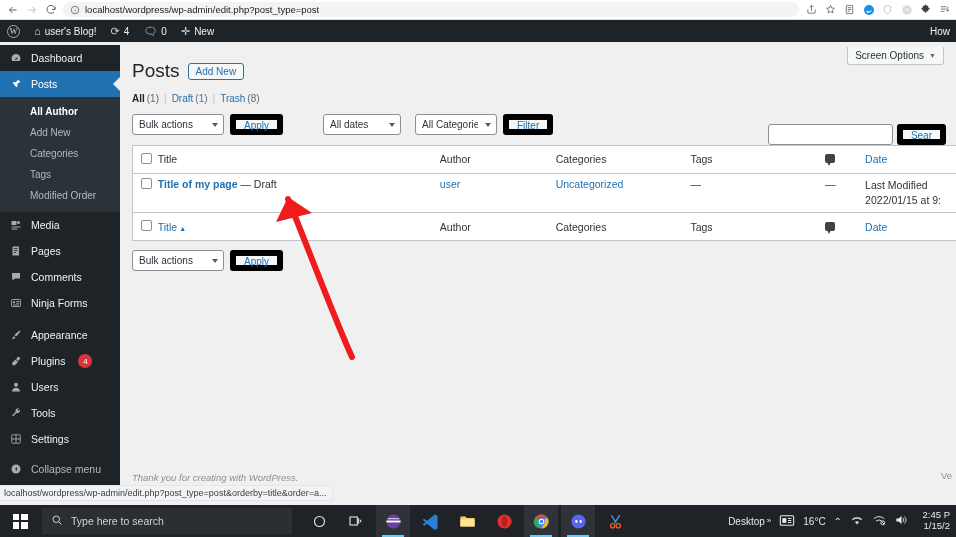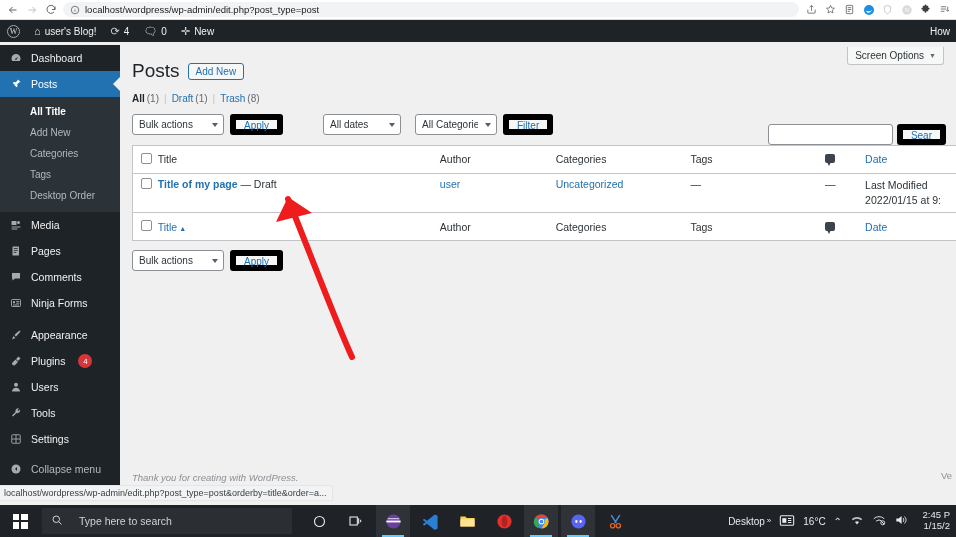--- a/index.html
+++ b/index.html
@@ -292,21 +292,21 @@
   }
   .win-logo {
     width: 15px; height: 15px;
     display: grid; grid-template-columns: 1fr 1fr; grid-template-rows: 1fr 1fr;
     gap: 1.5px;
   }
   .win-logo i { background: #fff; display:block; }
   .tb-search {
     width: 250px; height: 26px;
     background: #2b2f34;
-    display: flex; align-items: center; gap: 16px;
+    display: flex; align-items: center; gap: 8px;
     padding-left: 9px; margin-left: 2px;
     font-size: 10.5px; color: #cfd3d8;
   }
   .tb-icons { display: flex; align-items: center; gap: 3px; margin-left: 10px; }
   .tb-ico {
     width: 34px; height: 32px;
     display: flex; align-items: center; justify-content: center;
     position: relative;
   }
   .tb-ico.active { background: #2f3338; }
@@ -438,25 +438,25 @@
   <div class="menu-item current">
     <span class="mi-icon">
       <svg width="12" height="12" viewBox="0 0 24 24" fill="currentColor">
           <path d="M16 3l5 5-3 1-3.5 3.5.5 4-2 2-4-4-4.5 4.5L4 20l1-1.5L9.5 14l-4-4 2-2 4 .5L15 5z"></path>
         </svg>
     </span>
     <span>Posts</span>
   </div>
 
   <div class="submenu">
-    <a class="sub-item current">All Title</a>
+    <a class="sub-item current">All Author</a>
     <a class="sub-item">Add New</a>
     <a class="sub-item">Categories</a>
     <a class="sub-item">Tags</a>
-    <a class="sub-item">Desktop Order</a>
+    <a class="sub-item">Modified Order</a>
   </div>
 
   <div class="menu-item">
     <span class="mi-icon">
       <svg width="12" height="12" viewBox="0 0 24 24" fill="currentColor">
           <rect x="3" y="4" width="10" height="8" rx="1"></rect>
           <circle cx="17" cy="7" r="3"></circle>
           <rect x="3" y="15" width="18" height="2" rx="1"></rect>
           <rect x="3" y="19" width="12" height="2" rx="1"></rect>
         </svg>

